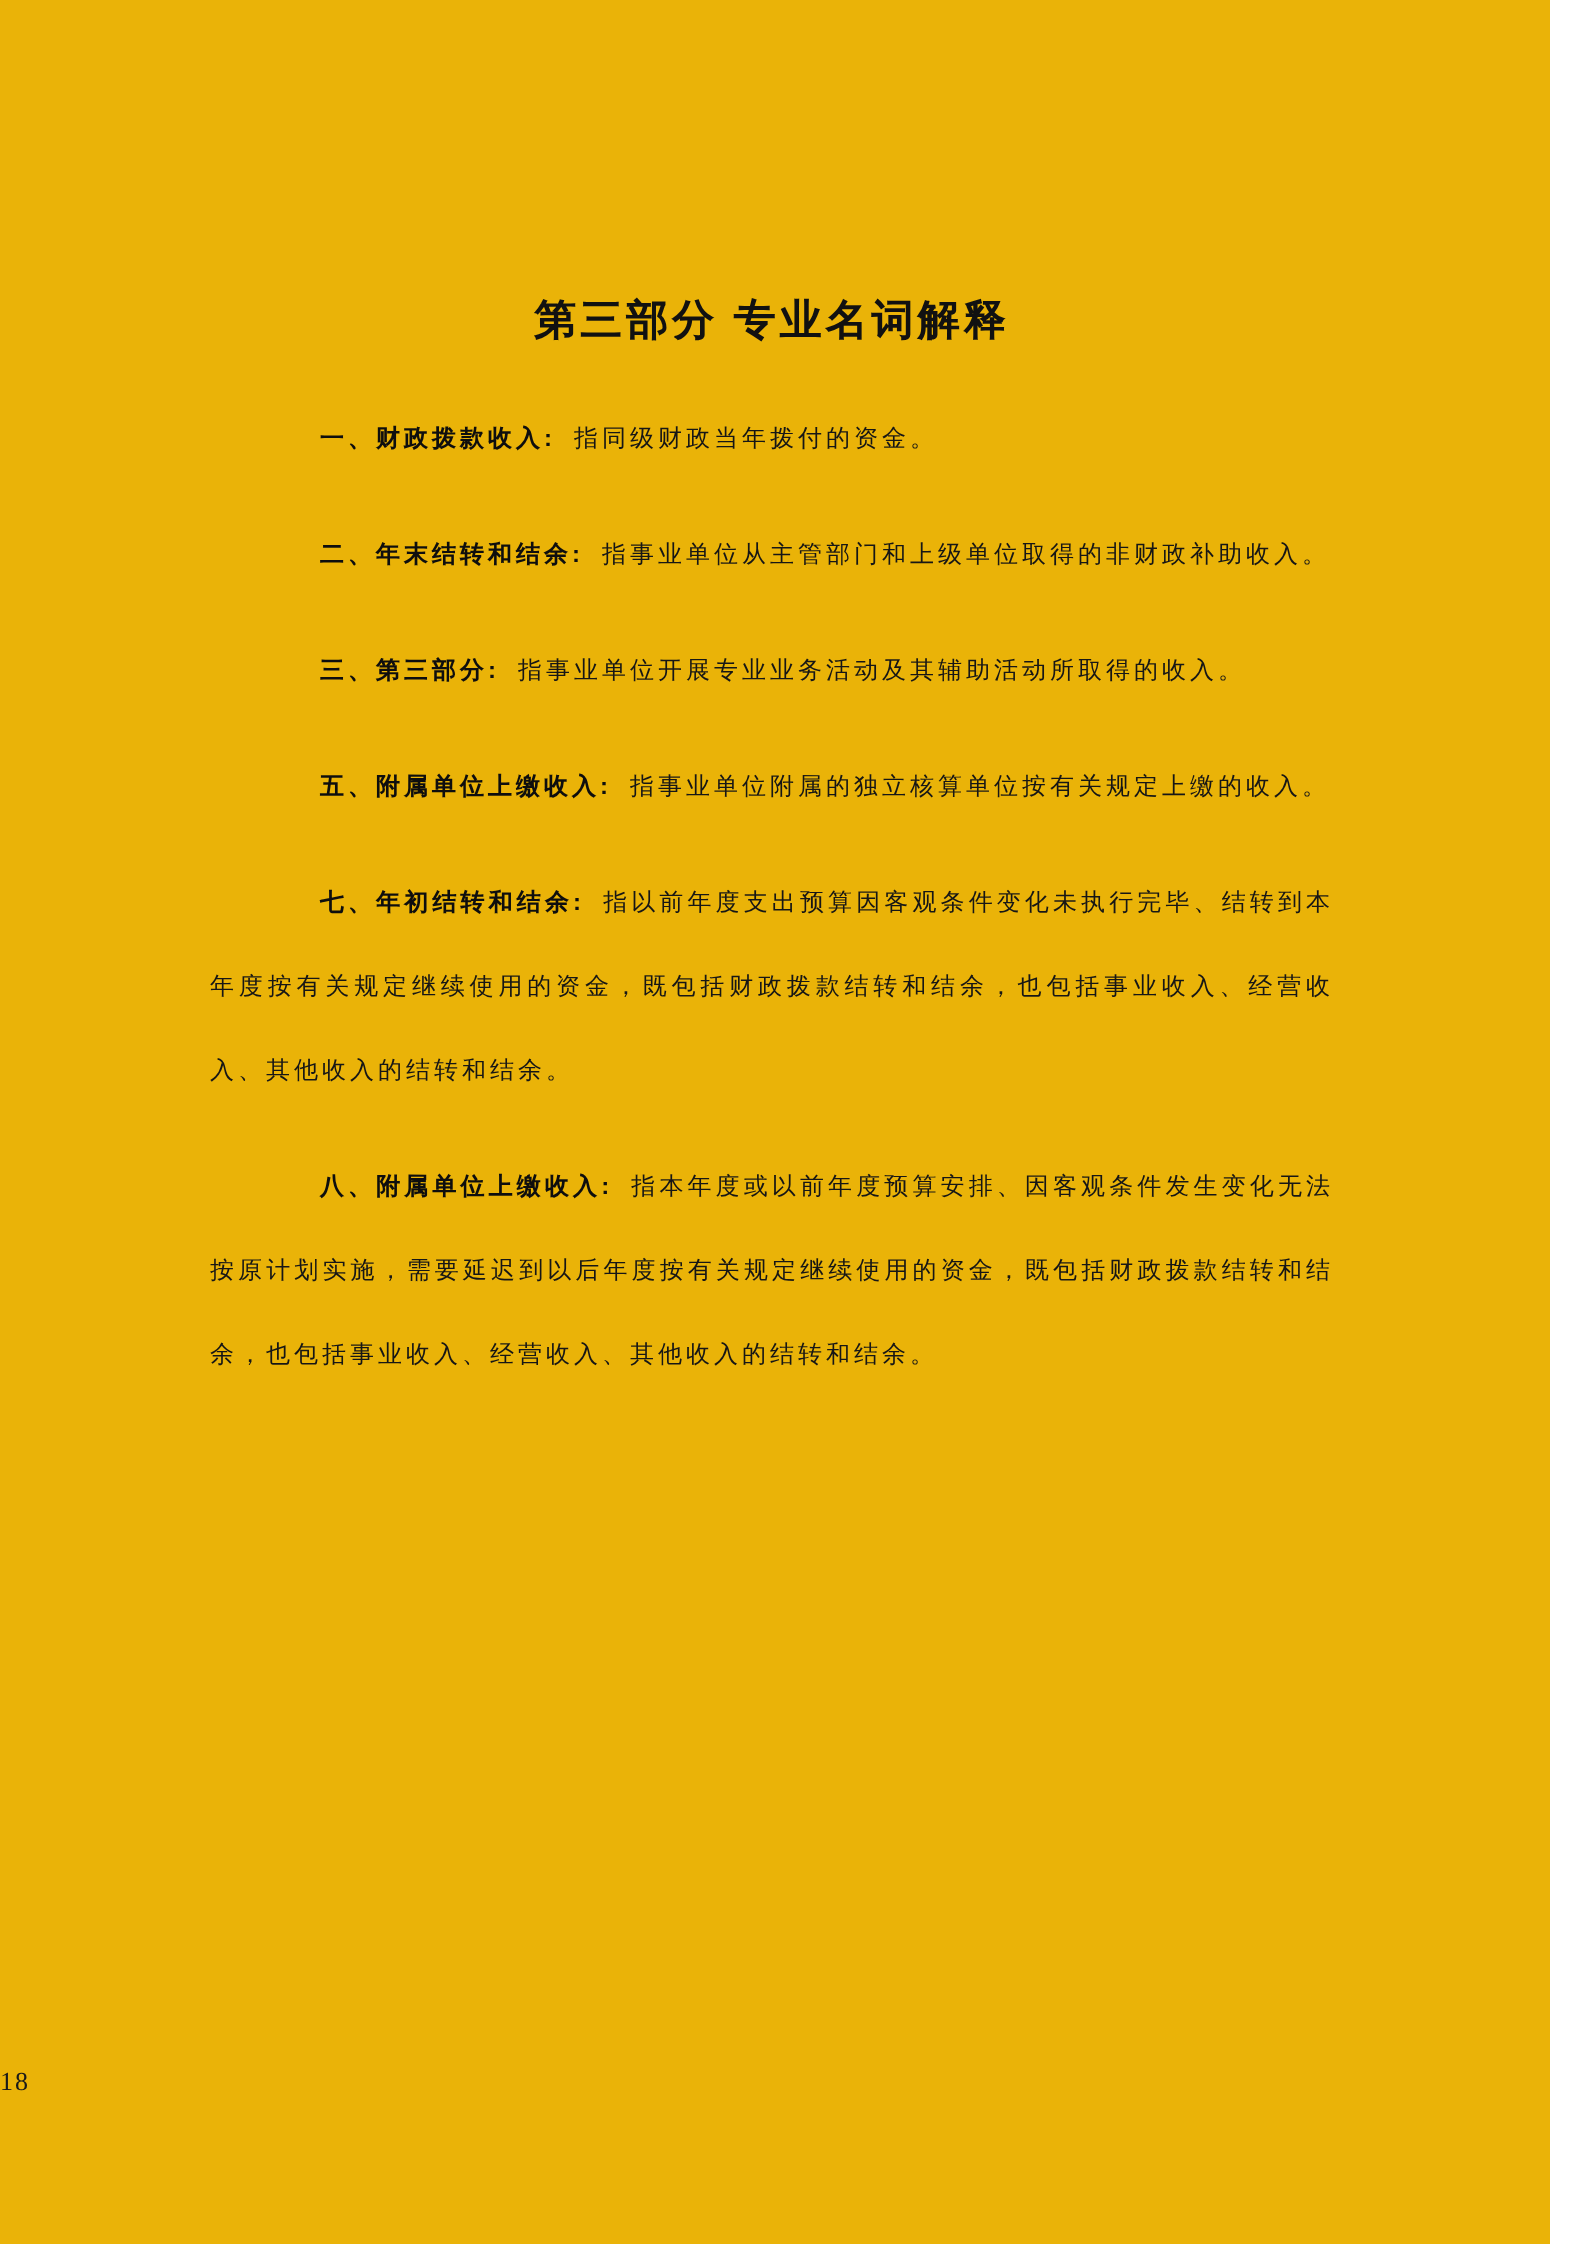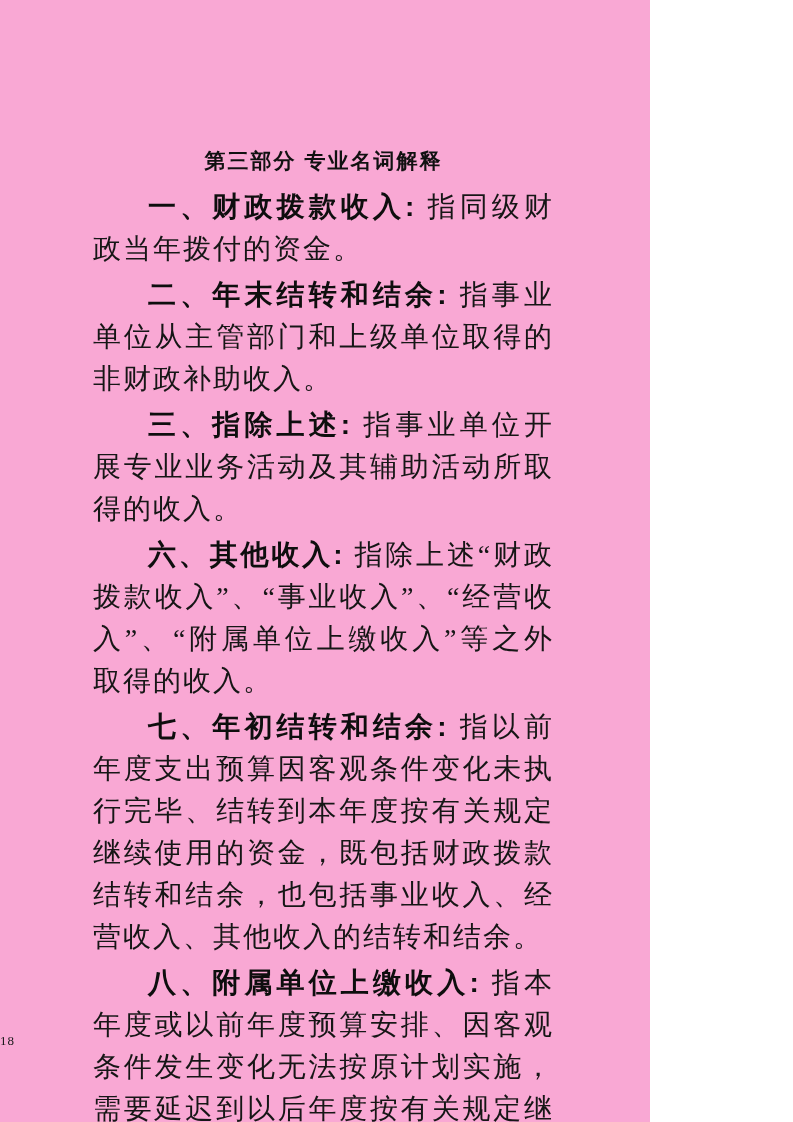--- a/index.html
+++ b/index.html
@@ -3,23 +3,23 @@
 <meta charset="utf-8">
 <title>Document Page</title>
 <style>
   html, body {
     margin: 0;
     padding: 0;
     background: #ffffff;
   }
   .page {
     position: relative;
-    width: 650px;
+    width: 775px;
     height: 1122px;
-    background: #f9a8d4;
+    background: #eab308;
     color: #141414;
     font-family: "Liberation Serif", "DejaVu Serif", serif;
     overflow: hidden;
   }
   .content {
     position: absolute;
     left: 89px;
     right: 92px;
     top: 140px;
   }
@@ -28,22 +28,22 @@
     height: 42px;
     line-height: 42px;
     font-size: 21px;
     font-weight: bold;
     text-align: center;
     letter-spacing: 2px;
     font-family: "Liberation Sans", "DejaVu Sans", sans-serif;
     color: #111111;
   }
   .item {
-    margin: 4px;
-    font-size: 28px;
+    margin: 16px;
+    font-size: 12px;
     line-height: 42px;
     letter-spacing: 2px;
     text-align: justify;
     text-align-last: left;
     text-indent: 55px;
     color: #161616;
   }
   .term {
     font-weight: bold;
     font-family: "Liberation Sans", "DejaVu Sans", sans-serif;
@@ -74,28 +74,28 @@
 
     <p class="item">
       <span class="term">一、财政拨款收入:</span><span class="definition">指同级财政当年拨付的资金。</span>
     </p>
 
     <p class="item">
       <span class="term">二、年末结转和结余:</span><span class="definition">指事业单位从主管部门和上级单位取得的非财政补助收入。</span>
     </p>
 
     <p class="item">
-      <span class="term">三、指除上述:</span><span class="definition">指事业单位开展专业业务活动及其辅助活动所取得的收入。</span>
+      <span class="term">三、第三部分:</span><span class="definition">指事业单位开展专业业务活动及其辅助活动所取得的收入。</span>
     </p>
 
 
+    <p class="item">
+      <span class="term">五、附属单位上缴收入:</span><span class="definition">指事业单位附属的独立核算单位按有关规定上缴的收入。</span>
+    </p>
 
-    <p class="item">
-      <span class="term">六、其他收入:</span><span class="definition">指除上述“财政拨款收入”、“事业收入”、“经营收入”、“附属单位上缴收入”等之外取得的收入。</span>
-    </p>
 
     <p class="item">
       <span class="term">七、年初结转和结余:</span><span class="definition">指以前年度支出预算因客观条件变化未执行完毕、结转到本年度按有关规定继续使用的资金，既包括财政拨款结转和结余，也包括事业收入、经营收入、其他收入的结转和结余。</span>
     </p>
 
     <p class="item">
       <span class="term">八、附属单位上缴收入:</span><span class="definition">指本年度或以前年度预算安排、因客观条件发生变化无法按原计划实施，需要延迟到以后年度按有关规定继续使用的资金，既包括财政拨款结转和结余，也包括事业收入、经营收入、其他收入的结转和结余。</span>
     </p>
 
   </div>

